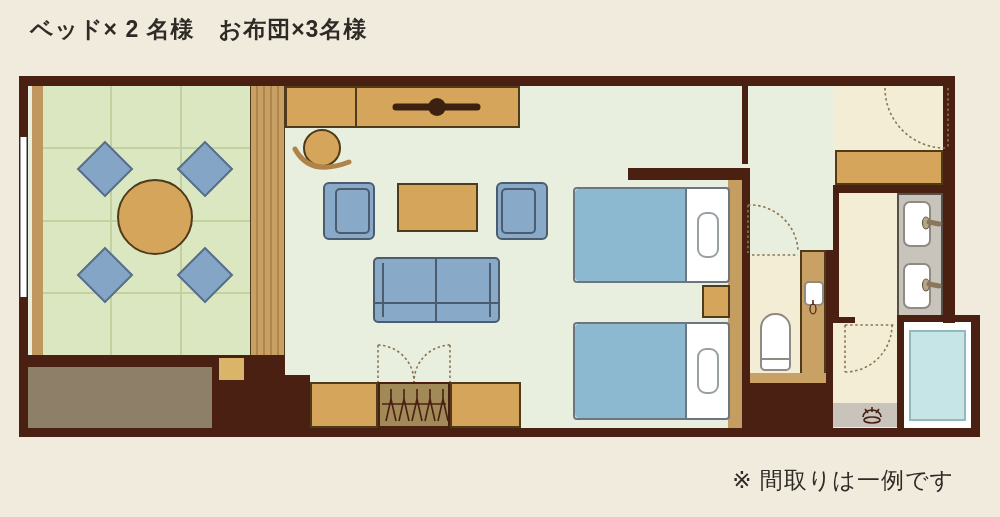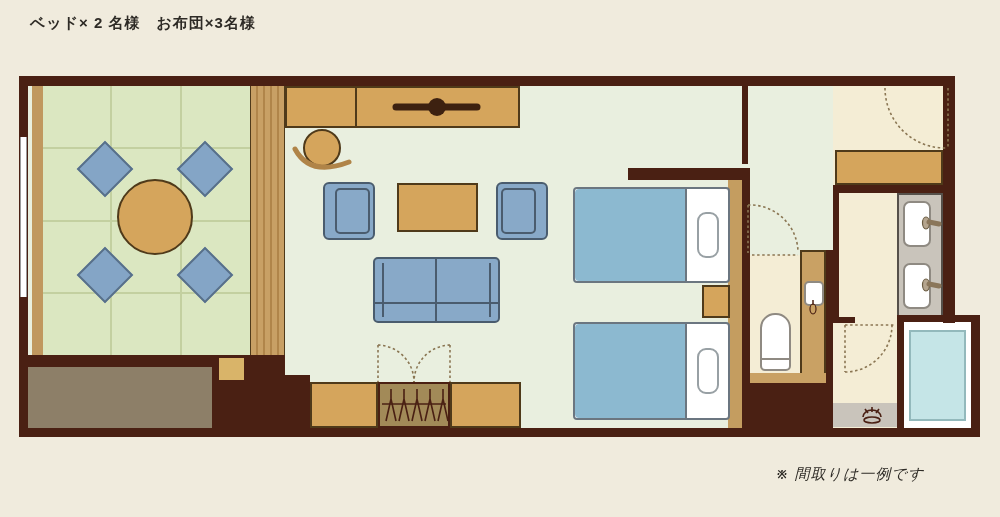--- a/index.html
+++ b/index.html
@@ -5,21 +5,21 @@
   html,body{margin:0;padding:0;}
   body{
     width:1000px;height:517px;position:relative;overflow:hidden;
     background:var(--page_bg);
     font-family:"Liberation Sans","DejaVu Sans",sans-serif;
   }
   .abs{position:absolute;box-sizing:border-box;}
   .wall{background:var(--wall);}
   .tan{background:var(--tan);border:2px solid var(--outline);}
   .txt{color:var(--text);font-weight:600;letter-spacing:1px;}
-  .plan-label{font-size:15px;}
+  .plan-label{font-size:23px;}
   #overlay{position:absolute;left:0;top:0;width:1000px;height:517px;pointer-events:none;}
   .dash{stroke:var(--dotted);stroke-width:1.6;fill:none;stroke-dasharray:2.5 2.6;}
   .solidln{stroke:var(--hanger);stroke-width:1.6;fill:none;}
 </style>
 </head>
 <body>
 
 <div class="abs txt plan-label" style="left:30px;top:14px;">ベッド× 2 名様　お布団×3名様</div>
 
 <div class="abs" style="left:0;top:0;width:1000px;height:517px;">
@@ -166,13 +166,13 @@
     </g>
 
     <g style="stroke:var(--hanger);stroke-width:1.6;fill:none;">
       <ellipse cx="872" cy="420" rx="8" ry="3"></ellipse>
       <path d="M863,417 A9,7 0 0 1 881,417"></path>
       <path d="M872,407 L872,412 M865,409 L868,413 M879,409 L876,413"></path>
     </g>
   </svg>
 </div>
 
-<div class="abs txt plan-label" style="right:76px;top:465px;font-weight:500;font-style:italic;">※ 間取りは一例です</div>
+<div class="abs txt plan-label" style="right:46px;top:465px;font-weight:500;">※ 間取りは一例です</div>
 
 </body></html>

